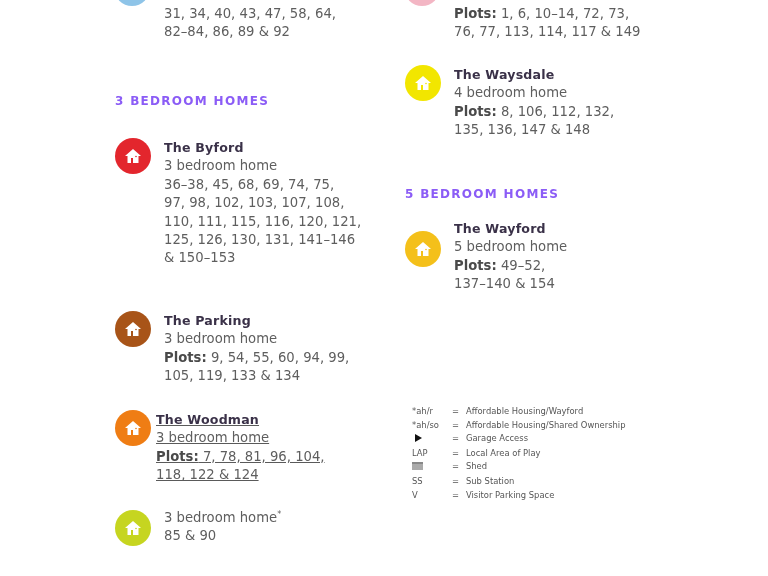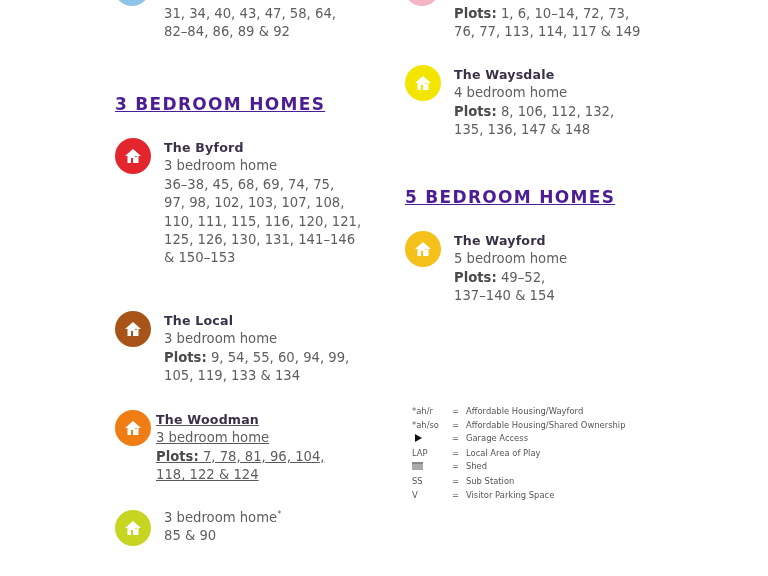--- a/index.html
+++ b/index.html
@@ -13,23 +13,22 @@
       position:absolute; width:36px; height:36px; border-radius:50%;
       display:flex; align-items:center; justify-content:center;
     }
     .icon svg { width:20px; height:20px; display:block; }
     .entry { position:absolute; font-size:13.2px; line-height:18.4px; }
     .entry .name { font-weight:bold; color:#3a3148; letter-spacing:0.2px; font-size:12.6px; }
     .entry .type { color:#5e5e5e; }
     .entry .plots { color:#5e5e5e; }
     .entry .plots-label { font-weight:bold; color:#4a4a4a;text-align:right; }
     .section-heading {
-      position:absolute; font-weight:bold; font-size:17px; letter-spacing:1.3px;
-      color:#4c1d95;
-      text-decoration:underline;
+      position:absolute; font-weight:bold; font-size:12px; letter-spacing:1.3px;
+      color:#8b5cf6;
     }
     .sup { font-size:8px; vertical-align:super; line-height:0; }
     .legend { position:absolute; left:412px; top:405px; font-size:8.4px; line-height:13.6px; color:#555; }
     .legend .row { display:flex; }
     .legend .code { width:40px; }
     .legend .eq { width:14px; }
     .shed-glyph {
       display:inline-block; width:11px; height:8px; background:#aaa;
       border-top:2px solid #888; margin-top:2px; box-sizing:border-box;
     }
@@ -89,21 +88,21 @@
 </div>
 
 <div class="icon" style="left:115px; top:311px; background:#a85418;">
   <svg viewBox="0 0 20 20">
       <path d="M10 3 L18 10 L15.5 10 L15.5 17 L4.5 17 L4.5 10 L2 10 Z" fill="#fff"></path>
       <rect x="8" y="12" width="2" height="5" fill="#a85418"></rect>
       <circle cx="13" cy="10.5" r="0.8" fill="#a85418"></circle>
     </svg>
 </div>
 <div class="entry" style="left:164px; top:312px;">
-  <div class="name">The Local</div>
+  <div class="name">The Parking</div>
   <div class="type">3 bedroom home</div>
   <div class="plots"><span class="plots-label">Plots:</span><span> 9, 54, 55, 60, 94, 99,</span></div>
   <div class="plots">105, 119, 133 &amp; 134</div>
 </div>
 
 <div class="icon" style="left:115px; top:410px; background:#ef7d14;">
   <svg viewBox="0 0 20 20">
       <path d="M10 3 L18 10 L15.5 10 L15.5 17 L4.5 17 L4.5 10 L2 10 Z" fill="#fff"></path>
       <rect x="8" y="12" width="2" height="5" fill="#ef7d14"></rect>
       <circle cx="13" cy="10.5" r="0.8" fill="#ef7d14"></circle>
@@ -130,21 +129,21 @@
 
 <div class="section-heading" style="left:405px; top:187px;">5 BEDROOM HOMES</div>
 
 <div class="icon" style="left:405px; top:231px; background:#f4c01a;">
   <svg viewBox="0 0 20 20">
       <path d="M10 3 L18 10 L15.5 10 L15.5 17 L4.5 17 L4.5 10 L2 10 Z" fill="#fff"></path>
       <rect x="8" y="12" width="2" height="5" fill="#f4c01a"></rect>
       <circle cx="13" cy="10.5" r="0.8" fill="#f4c01a"></circle>
     </svg>
 </div>
-<div class="entry" style="left:454px; top:232px;">
+<div class="entry" style="left:454px; top:220px;">
   <div class="name">The Wayford</div>
   <div class="type">5 bedroom home</div>
   <div class="plots"><span class="plots-label">Plots:</span><span> 49–52,</span></div>
   <div class="plots">137–140 &amp; 154</div>
 </div>
 
 <div class="legend">
   <div class="row">
     <span class="code">*ah/r</span>
     <span class="eq">=</span>

